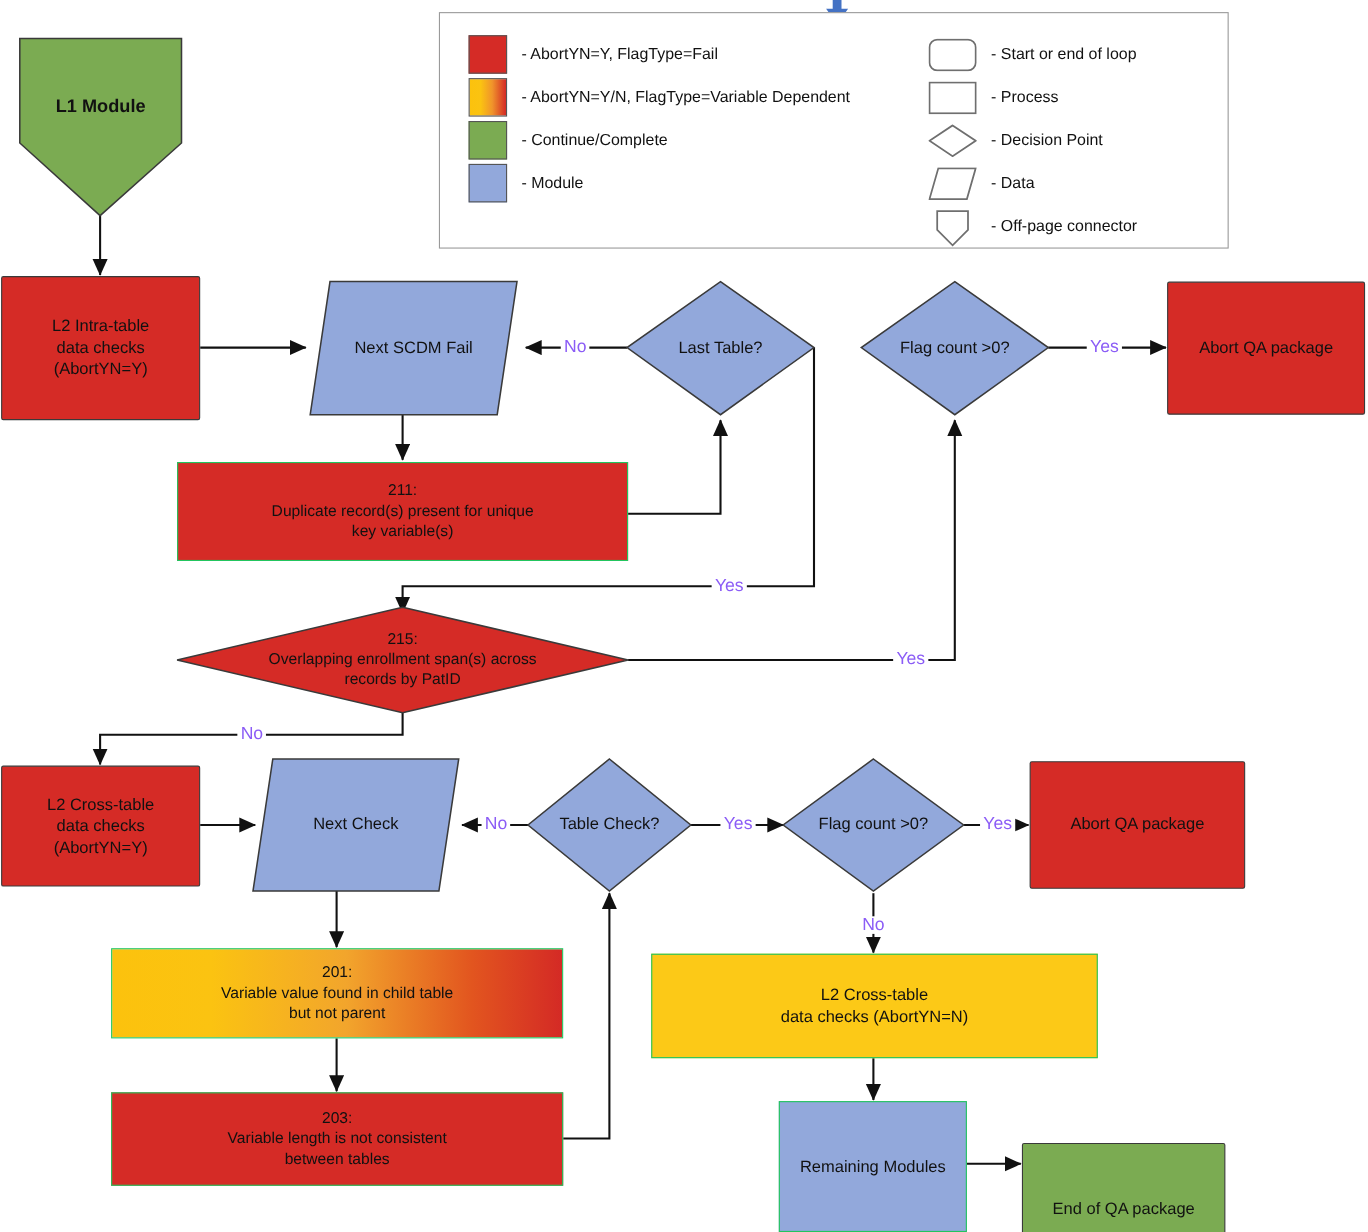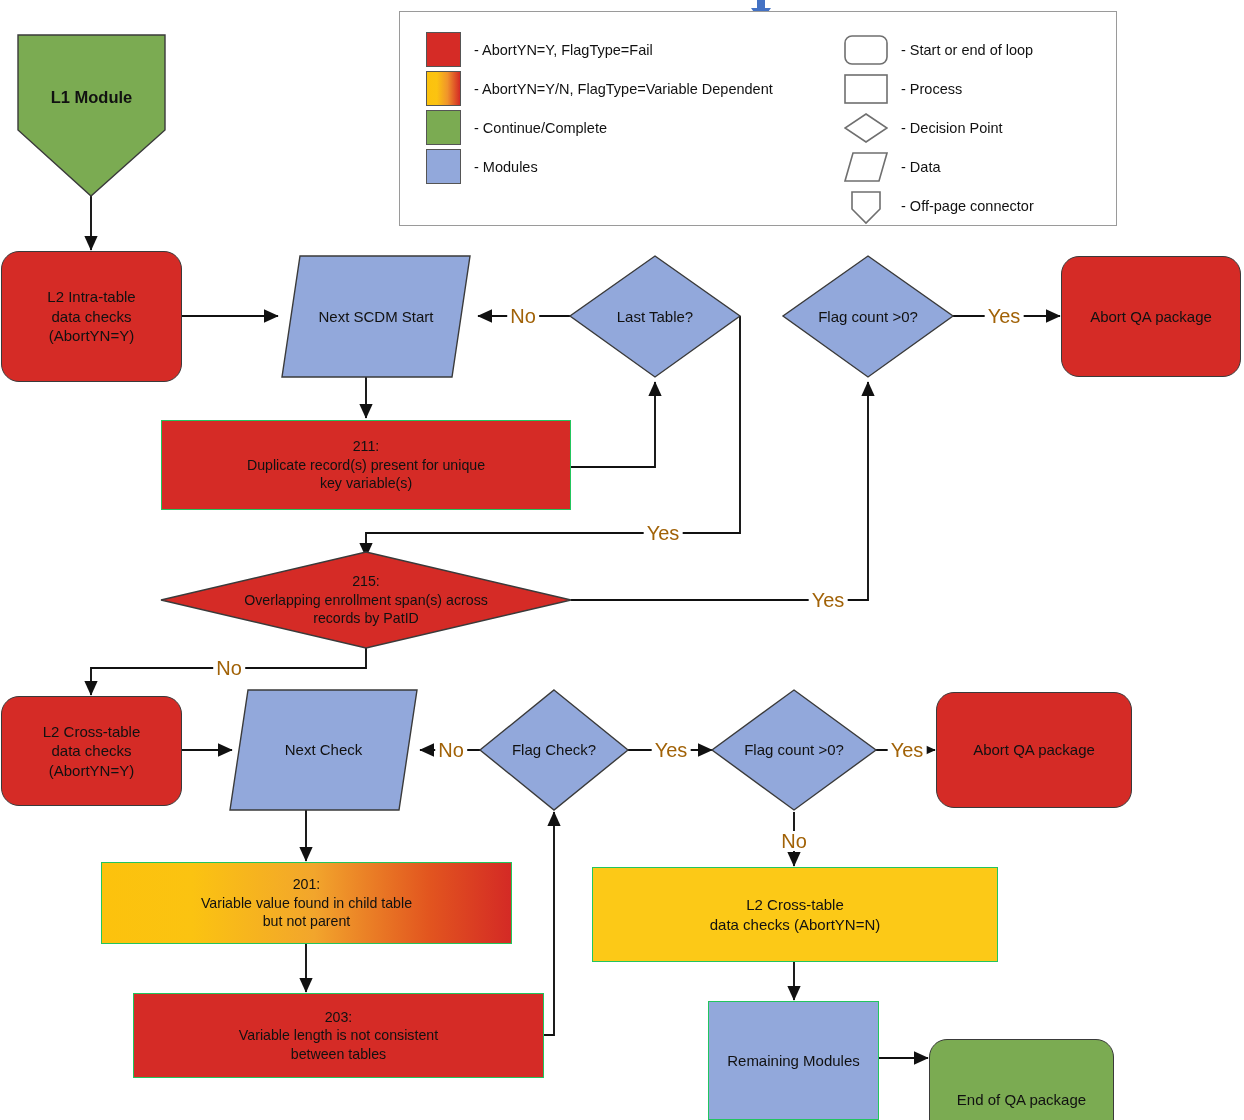--- a/index.html
+++ b/index.html
@@ -8,21 +8,21 @@
   #stage{position:relative;width:1244px;height:1120px;background:#fff;overflow:hidden;}
 
   svg.layer{position:absolute;left:0;top:0;width:1244px;height:1120px;}
   svg.edges{pointer-events:none;}
 
   .node{position:absolute;display:flex;align-items:center;justify-content:center;
         text-align:center;box-sizing:border-box;color:#111;line-height:1.30;}
   .node .lbl{white-space:pre-line;padding:0 6px;}
 
   
-  .rounded{border:1px solid #3a3a3a;border-radius:18px;}
+  .rounded{border:1px solid #3a3a3a;border-radius:2px;}
   .rect{border:1px solid #22c55e;}
 
   .c-red{background:#D52B26;}
   .c-blue{background:#92A8DB;}
   .c-green{background:#7BAB52;}
   .c-yellow{background:#FCC917;}
   .c-grad{background:linear-gradient(90deg,#FCC20D 0%,#FBC311 22%,#F2A52C 52%,#E2551F 80%,#D42A25 100%);}
 
   
   #legend{position:absolute;left:399px;top:11px;width:716px;height:213px;
@@ -32,21 +32,21 @@
   .leg-sw{width:33px;height:33px;border:1px solid #555;flex:0 0 auto;}
   .leg-txt{margin-left:13px;font-size:14.5px;color:#111;white-space:nowrap;}
   .sw-red{background:#D52B26;}
   .sw-grad{background:linear-gradient(90deg,#FCC20D 0%,#FBC311 30%,#F0942B 62%,#D42A25 100%);}
   .sw-yellow{background:#FCC917;}
   .sw-green{background:#7BAB52;}
   .sw-blue{background:#92A8DB;}
   .leg-shape{width:44px;height:30px;flex:0 0 auto;position:relative;}
   .leg-shape svg{position:absolute;left:0;top:0;}
 
-  .edge-label{position:absolute;font-size:20px;color:#a16207;background:#fff;
+  .edge-label{position:absolute;font-size:16px;color:#8b5cf6;background:#fff;
               padding:0 3px;line-height:1;transform:translate(-50%,-50%);white-space:nowrap;}
 
   .txt-17{font-size:16.5px;font-weight:bold;}
   .txt-15{font-size:15px;}
   .txt-14{font-size:14.2px;}
 </style>
 </head>
 <body>
 
 <div id="stage">
@@ -126,21 +126,21 @@
     <span class="lbl txt-17">L1 Module</span>
   </div>
 
   <div class="node rounded c-red" style="left:1px;top:251px;width:181px;height:131px;">
     <span class="lbl txt-15">L2 Intra-table
 data checks
 (AbortYN=Y)</span>
   </div>
 
   <div class="node" style="left:282px;top:256px;width:188px;height:121px;">
-    <span class="lbl txt-15">Next SCDM Start</span>
+    <span class="lbl txt-15">Next SCDM Fail</span>
   </div>
 
   <div class="node" style="left:570px;top:256px;width:170px;height:121px;">
     <span class="lbl txt-15">Last Table?</span>
   </div>
 
   <div class="node" style="left:783px;top:256px;width:170px;height:121px;">
     <span class="lbl txt-15">Flag count &gt;0?</span>
   </div>
 
@@ -164,38 +164,38 @@
     <span class="lbl txt-15">L2 Cross-table
 data checks
 (AbortYN=Y)</span>
   </div>
 
   <div class="node" style="left:230px;top:690px;width:187px;height:120px;">
     <span class="lbl txt-15">Next Check</span>
   </div>
 
   <div class="node" style="left:480px;top:690px;width:148px;height:120px;">
-    <span class="lbl txt-15">Flag Check?</span>
+    <span class="lbl txt-15">Table Check?</span>
   </div>
 
   <div class="node" style="left:712px;top:690px;width:164px;height:120px;">
     <span class="lbl txt-15">Flag count &gt;0?</span>
   </div>
 
   <div class="node rounded c-red" style="left:936px;top:692px;width:196px;height:116px;">
     <span class="lbl txt-15">Abort QA package</span>
   </div>
 
   <div class="node rect c-grad" style="left:101px;top:862px;width:411px;height:82px;">
     <span class="lbl txt-14">201:
 Variable value found in child table
 but not parent</span>
   </div>
 
-  <div class="node rect c-red" style="left:101px;top:993px;width:411px;height:85px;margin-left:32px;">
+  <div class="node rect c-red" style="left:101px;top:993px;width:411px;height:85px;">
     <span class="lbl txt-14">203:
 Variable length is not consistent
 between tables</span>
   </div>
 
   <div class="node rect c-yellow" style="left:592px;top:867px;width:406px;height:95px;">
     <span class="lbl txt-15">L2 Cross-table
 data checks (AbortYN=N)</span>
   </div>
 
@@ -227,21 +227,21 @@
       <div class="leg-row">
         <span class="leg-sw sw-grad"></span>
         <span class="leg-txt">- AbortYN=Y/N, FlagType=Variable Dependent</span>
       </div>
       <div class="leg-row">
         <span class="leg-sw sw-green"></span>
         <span class="leg-txt">- Continue/Complete</span>
       </div>
       <div class="leg-row">
         <span class="leg-sw sw-blue"></span>
-        <span class="leg-txt">- Modules</span>
+        <span class="leg-txt">- Module</span>
       </div>
     </div>
 
     <div class="leg-col" style="left:444px;">
       <div class="leg-row">
         <span class="leg-shape">
           <svg width="44" height="30">
               <rect x="1" y="1" width="42" height="28" rx="7" ry="7" fill="#fff" stroke="#6f6f6f" stroke-width="1.6"></rect>
             </svg>
         </span>

